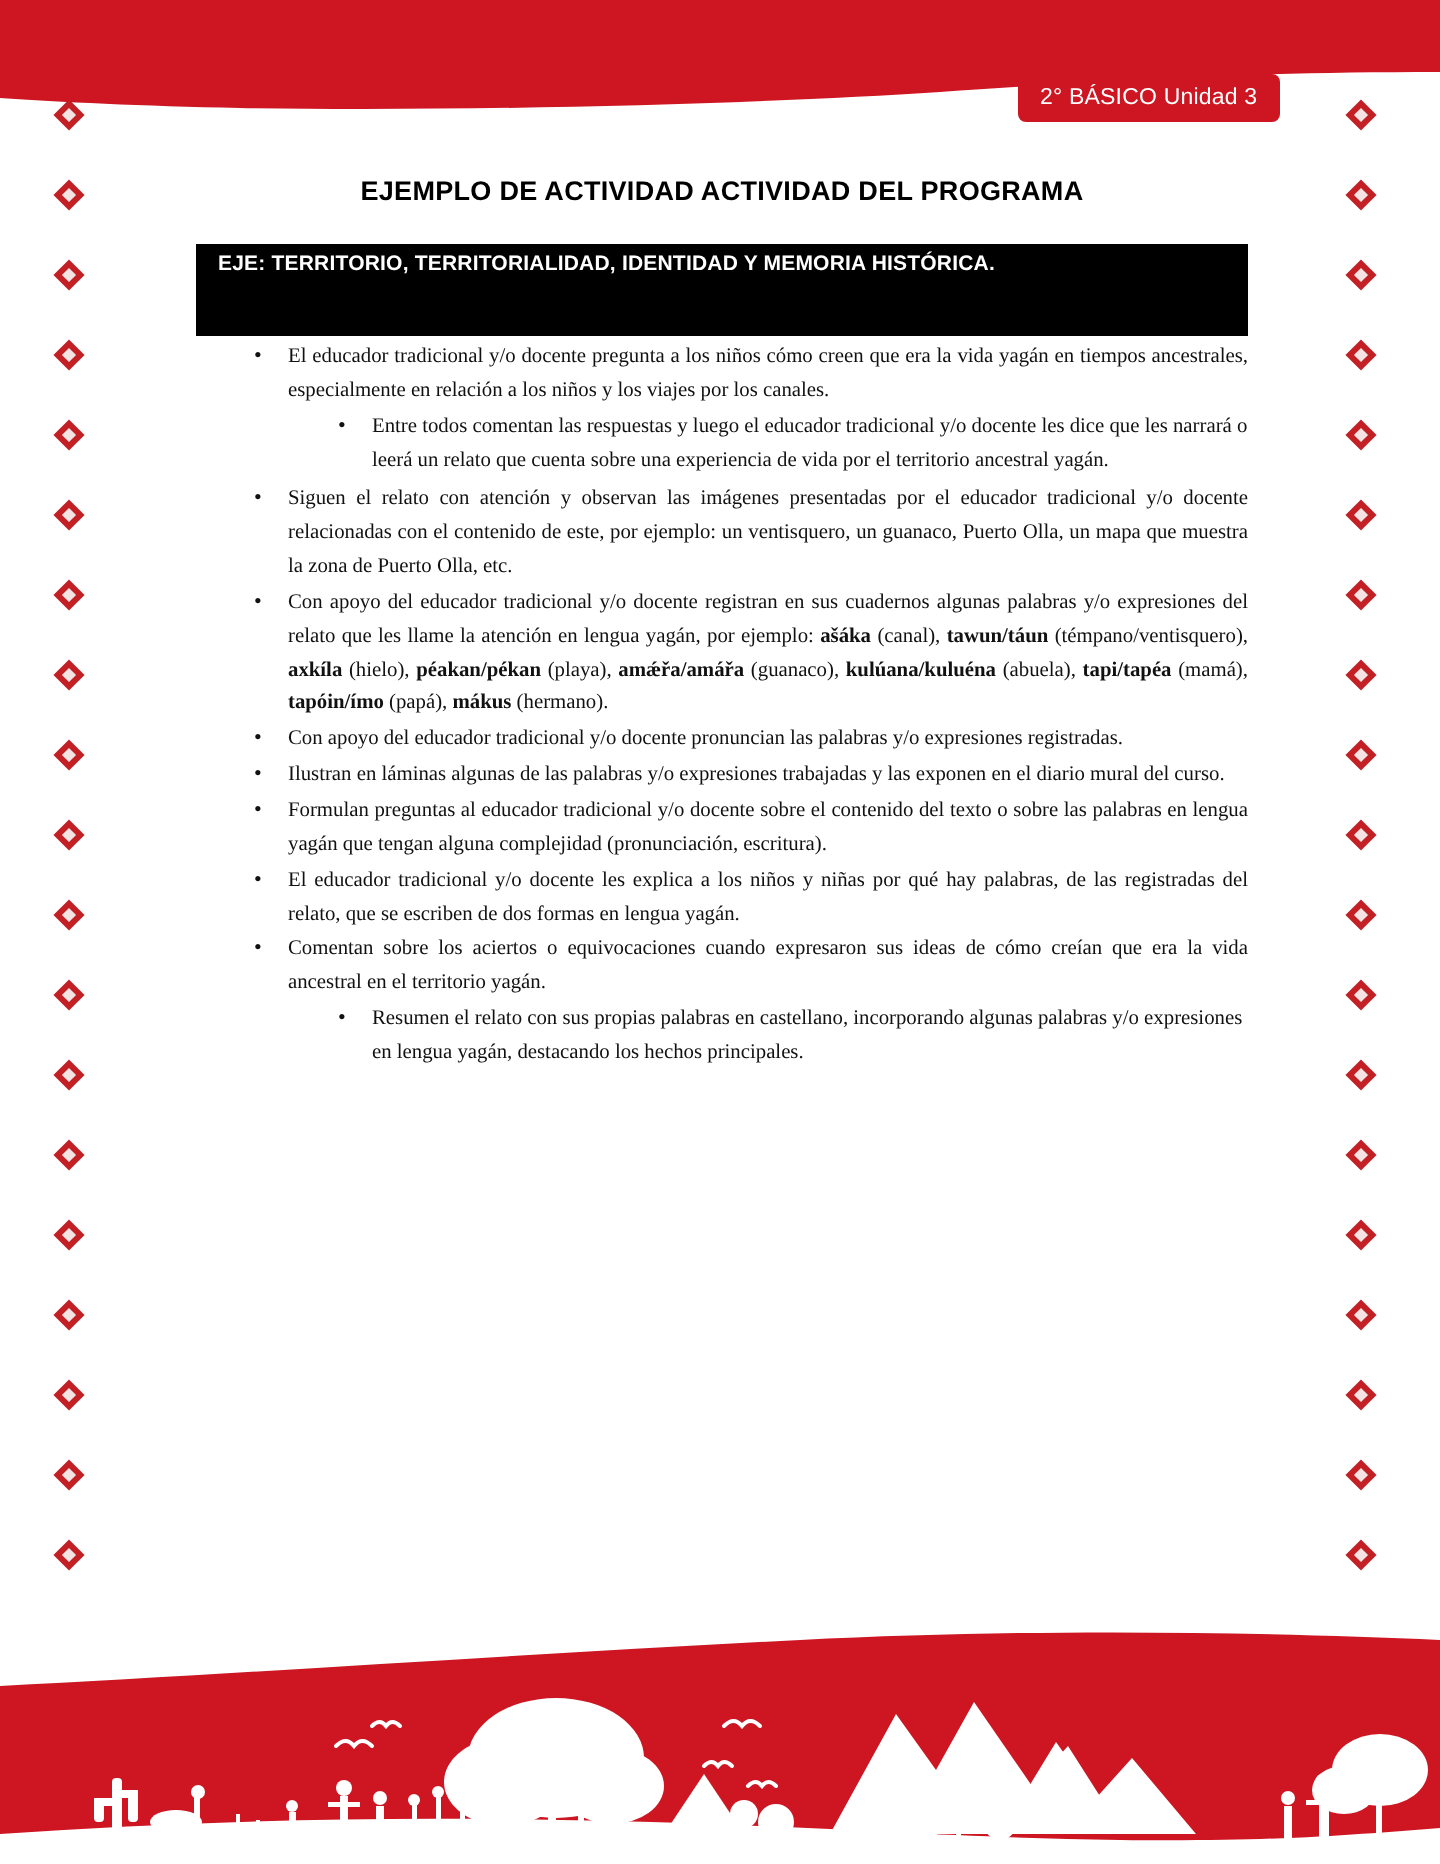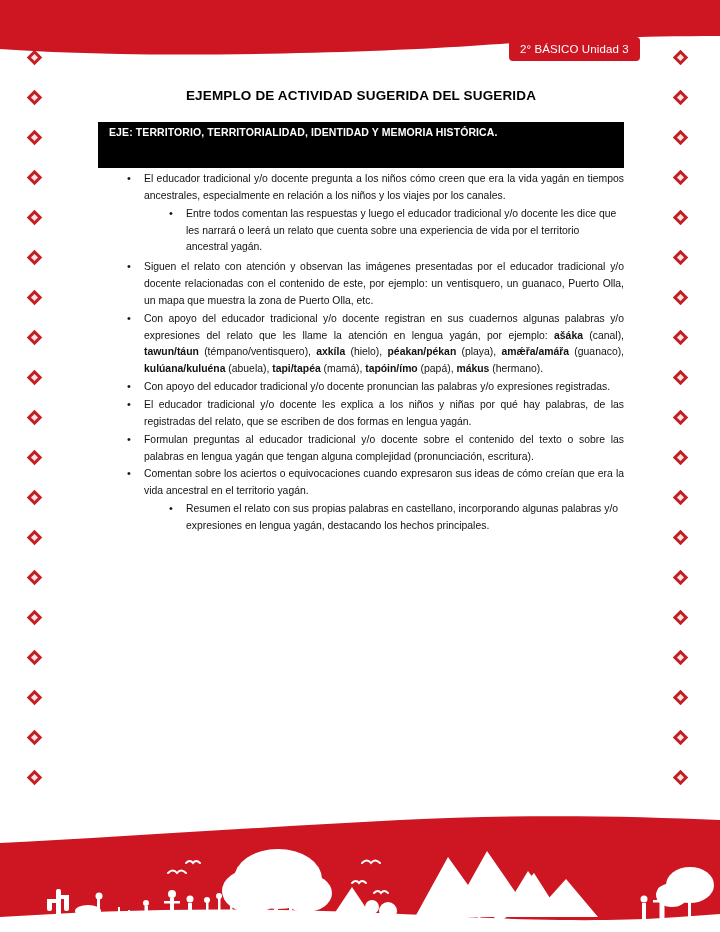--- a/index.html
+++ b/index.html
@@ -116,20 +116,21 @@
     font-size:10.4px;
     line-height:1.6;
     color:#111;
   }
   .section-lead.tight { margin-top:0; }
 
   ul.bullets {
     margin-top:3px;
     padding-left:46px;
     list-style:none;
+    font-family:Liberation Serif, serif;
   }
   ul.bullets li {
     position:relative;
     font-size:10.4px;
     line-height:1.62;
     color:#111;
     text-align:justify;
     text-justify:inter-word;
     margin-bottom:1px;
     padding-left:0;
@@ -207,36 +208,37 @@
       <div class="diamond" style="top: 520px;"></div>
       <div class="diamond" style="top: 560px;"></div>
       <div class="diamond" style="top: 600px;"></div>
       <div class="diamond" style="top: 640px;"></div>
       <div class="diamond" style="top: 680px;"></div>
       <div class="diamond" style="top: 720px;"></div>
     </div>
 
   <div class="content">
 
-    <div class="doc-title">EJEMPLO DE ACTIVIDAD SUGERIDA DEL SUGERIDA</div>
+    <div class="doc-title">EJEMPLO DE ACTIVIDAD ACTIVIDAD DEL PROGRAMA</div>
 
     <div class="eje-bar">EJE: TERRITORIO, TERRITORIALIDAD, IDENTIDAD Y MEMORIA HISTÓRICA.</div>
 
 
     <ul class="bullets" id="bullets-0">
         <li>El educador tradicional y/o docente pregunta a los niños cómo creen que era la vida yagán en tiempos ancestrales, especialmente en relación a los niños y los viajes por los canales.</li>
         <li>Entre todos comentan las respuestas y luego el educador tradicional y/o docente les dice que les narrará o leerá un relato que cuenta sobre una experiencia de vida por el territorio ancestral yagán.</li>
       </ul>
 
     <ul class="bullets" id="bullets-1">
         <li>Siguen el relato con atención y observan las imágenes presentadas por el educador tradicional y/o docente relacionadas con el contenido de este, por ejemplo: un ventisquero, un guanaco, Puerto Olla, un mapa que muestra la zona de Puerto Olla, etc.</li>
         <li class="vocab">Con apoyo del educador tradicional y/o docente registran en sus cuadernos algunas palabras y/o expresiones del relato que les llame la atención en lengua yagán, por ejemplo: <b>ašáka</b> (canal), <b>tawun/táun</b> (témpano/ventisquero), <b>axkíla</b> (hielo), <b>péakan/pékan</b> (playa), <b>amǽřa/amářa</b> (guanaco), <b>kulúana/kuluéna</b> (abuela), <b>tapi/tapéa</b> (mamá), <b>tapóin/ímo</b> (papá), <b>mákus</b> (hermano).</li>
         <li>Con apoyo del educador tradicional y/o docente pronuncian las palabras y/o expresiones registradas.</li>
+        <li>Ilustran en láminas algunas de las palabras y/o expresiones trabajadas y las exponen en el diario mural del curso.</li>
+        <li>Formulan preguntas al educador tradicional y/o docente sobre el contenido del texto o sobre las palabras en lengua yagán que tengan alguna complejidad (pronunciación, escritura).</li>
         <li>El educador tradicional y/o docente les explica a los niños y niñas por qué hay palabras, de las registradas del relato, que se escriben de dos formas en lengua yagán.</li>
-        <li>Formulan preguntas al educador tradicional y/o docente sobre el contenido del texto o sobre las palabras en lengua yagán que tengan alguna complejidad (pronunciación, escritura).</li>
         <li>Comentan sobre los aciertos o equivocaciones cuando expresaron sus ideas de cómo creían que era la vida ancestral en el territorio yagán.</li>
         <li>Resumen el relato con sus propias palabras en castellano, incorporando algunas palabras y/o expresiones en lengua yagán, destacando los hechos principales.</li>
       </ul>
 
   </div>
 
   <div class="bottom-band">
     <svg viewBox="0 0 720 125" preserveAspectRatio="none">
 
       <path d="M0,36 C120,30 260,20 400,13 C520,7 630,9 720,13 L720,125 L0,125 Z" fill="#cd1622"></path>

